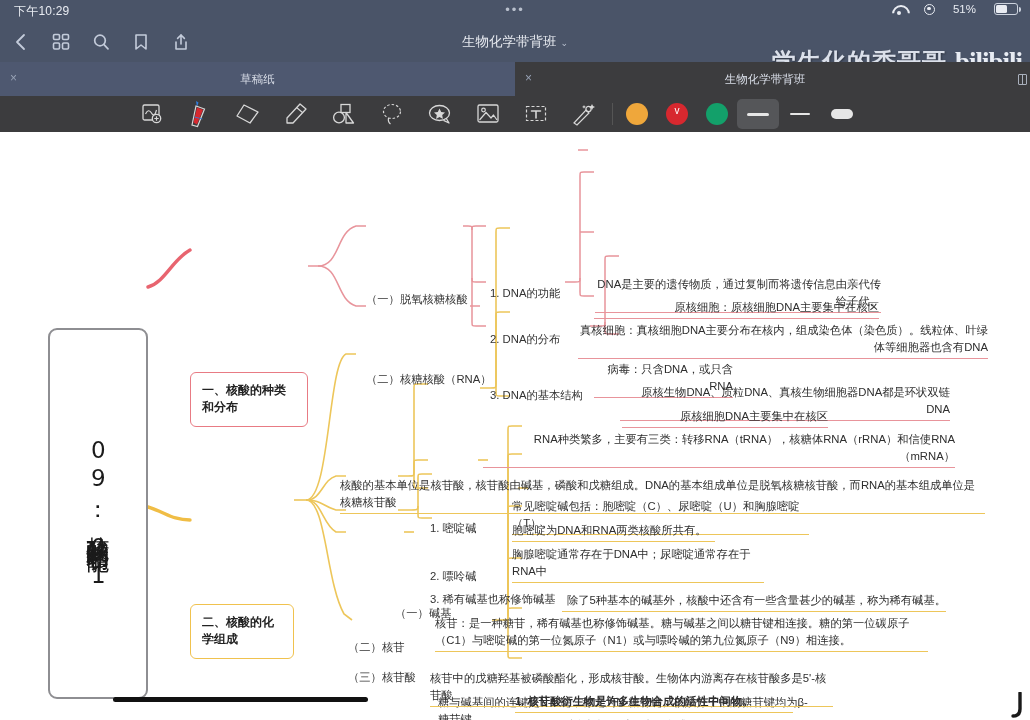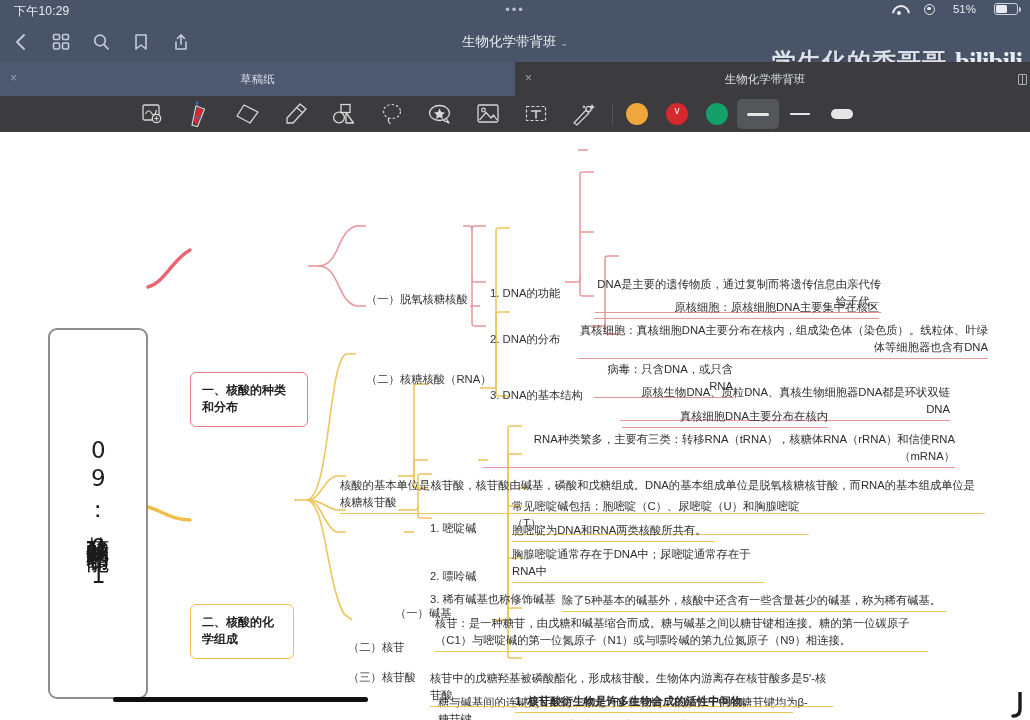--- a/index.html
+++ b/index.html
@@ -367,39 +367,39 @@
 
       <div class="lbl" style="left:490px; top:144px;margin-top:10px;">1. DNA的功能</div>
       <div class="lbl" style="left:490px; top:200px;">2. DNA的分布</div>
       <div class="lbl" style="left:490px; top:256px;">3. DNA的基本结构</div>
 
       <div class="u red" style="left:595px; top:144px; width:286px;">DNA是主要的遗传物质，通过复制而将遗传信息由亲代传给子代。</div>
       <div class="u red" style="left:594px; top:167px; width:285px;">原核细胞：原核细胞DNA主要集中在核区</div>
       <div class="u red" style="left:578px; top:190px; width:410px;">真核细胞：真核细胞DNA主要分布在核内，组成染色体（染色质）。线粒体、叶绿体等细胞器也含有DNA</div>
       <div class="u red" style="left:594px; top:229px; width:139px;">病毒：只含DNA，或只含RNA</div>
       <div class="u red" style="left:620px; top:252px; width:330px;">原核生物DNA、质粒DNA、真核生物细胞器DNA都是环状双链DNA</div>
-      <div class="u red" style="left:622px; top:276px; width:206px;">真核细胞DNA主要分布在核内</div>
+      <div class="u red" style="left:622px; top:276px; width:206px;">原核细胞DNA主要集中在核区</div>
       <div class="u red" style="left:483px; top:299px; width:472px;">RNA种类繁多，主要有三类：转移RNA（tRNA），核糖体RNA（rRNA）和信使RNA（mRNA）</div>
 
       <div class="u yel" style="left:340px; top:345px; width:645px;">核酸的基本单位是核苷酸，核苷酸由碱基，磷酸和戊糖组成。DNA的基本组成单位是脱氧核糖核苷酸，而RNA的基本组成单位是核糖核苷酸</div>
 
       <div class="lbl" style="left:348px; top:474px;margin-left:47px;">（一）碱基</div>
       <div class="lbl" style="left:348px; top:508px;">（二）核苷</div>
       <div class="lbl" style="left:348px; top:538px;">（三）核苷酸</div>
 
       <div class="lbl" style="left:430px; top:389px;">1. 嘧啶碱</div>
       <div class="lbl" style="left:430px; top:437px;">2. 嘌呤碱</div>
       <div class="lbl" style="left:430px; top:460px;">3. 稀有碱基也称修饰碱基</div>
 
       <div class="u yel" style="left:512px; top:366px; width:297px;">常见嘧啶碱包括：胞嘧啶（C）、尿嘧啶（U）和胸腺嘧啶（T）。</div>
       <div class="u yel" style="left:512px; top:390px; width:203px;">胞嘧啶为DNA和RNA两类核酸所共有。</div>
       <div class="u yel" style="left:512px; top:414px; width:252px;">胸腺嘧啶通常存在于DNA中；尿嘧啶通常存在于RNA中</div>
-      <div class="u yel" style="left:562px; top:460px; width:384px;">除了5种基本的碱基外，核酸中还含有一些含量甚少的碱基，称为稀有碱基。</div>
-
-      <div class="u yel" style="left:435px; top:483px; width:493px;">核苷：是一种糖苷，由戊糖和碱基缩合而成。糖与碱基之间以糖苷键相连接。糖的第一位碳原子（C1）与嘧啶碱的第一位氮原子（N1）或与嘌呤碱的第九位氮原子（N9）相连接。</div>
+      <div class="u yel" style="left:562px; top:460px; width:384px;text-align:right;">除了5种基本的碱基外，核酸中还含有一些含量甚少的碱基，称为稀有碱基。</div>
+
+      <div class="u yel" style="left:435px; top:483px; width:493px;">核苷：是一种糖苷，稀有碱基也称修饰碱基。糖与碱基之间以糖苷键相连接。糖的第一位碳原子（C1）与嘧啶碱的第一位氮原子（N1）或与嘌呤碱的第九位氮原子（N9）相连接。</div>
       <div class="u yel" style="left:438px; top:518px; width:374px;margin-top:44px;">糖与碱基间的连键是N-C键，称之为N-糖苷键。核酸分子中的糖苷键均为β-糖苷键。</div>
       <div class="u yel" style="left:430px; top:538px; width:403px;">核苷中的戊糖羟基被磷酸酯化，形成核苷酸。生物体内游离存在核苷酸多是5'-核苷酸</div>
 
       <div class="u yel" style="left:515px; top:561px; width:278px;font-weight:bold;">1. 核苷酸衍生物是许多生物合成的活性中间物。</div>
       <div class="u yel" style="left:516px; top:585px; width:173px;">2. GTP可以参与蛋白质的生物合成</div>
 
     </div>
 
     <div class="home-bar"></div>
     <div class="corner-swipe">

